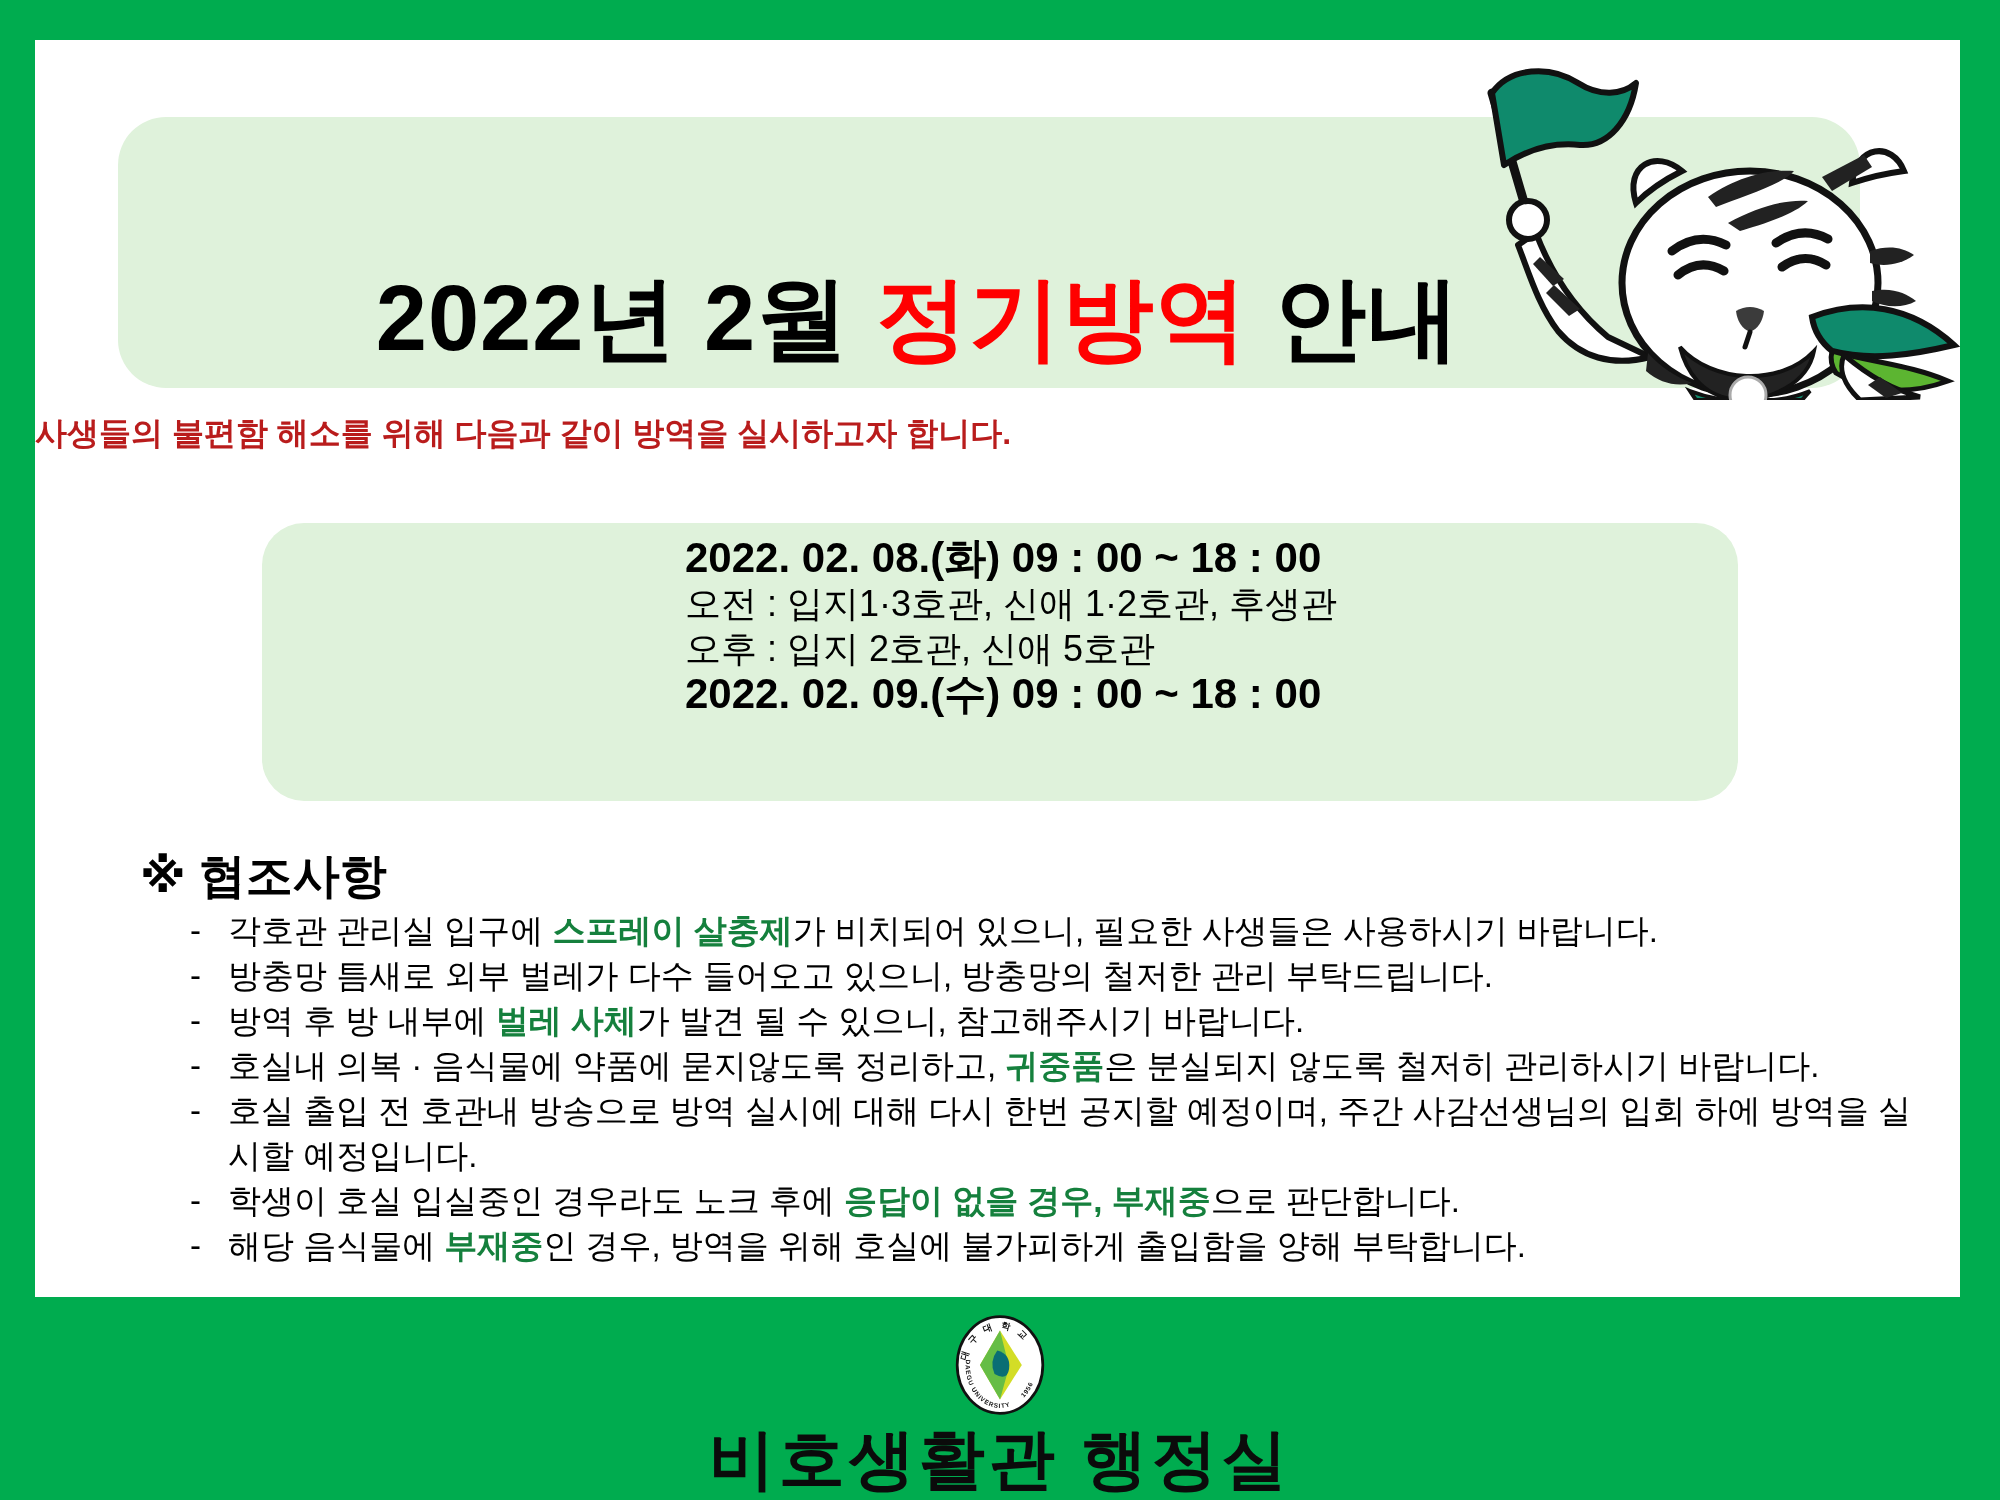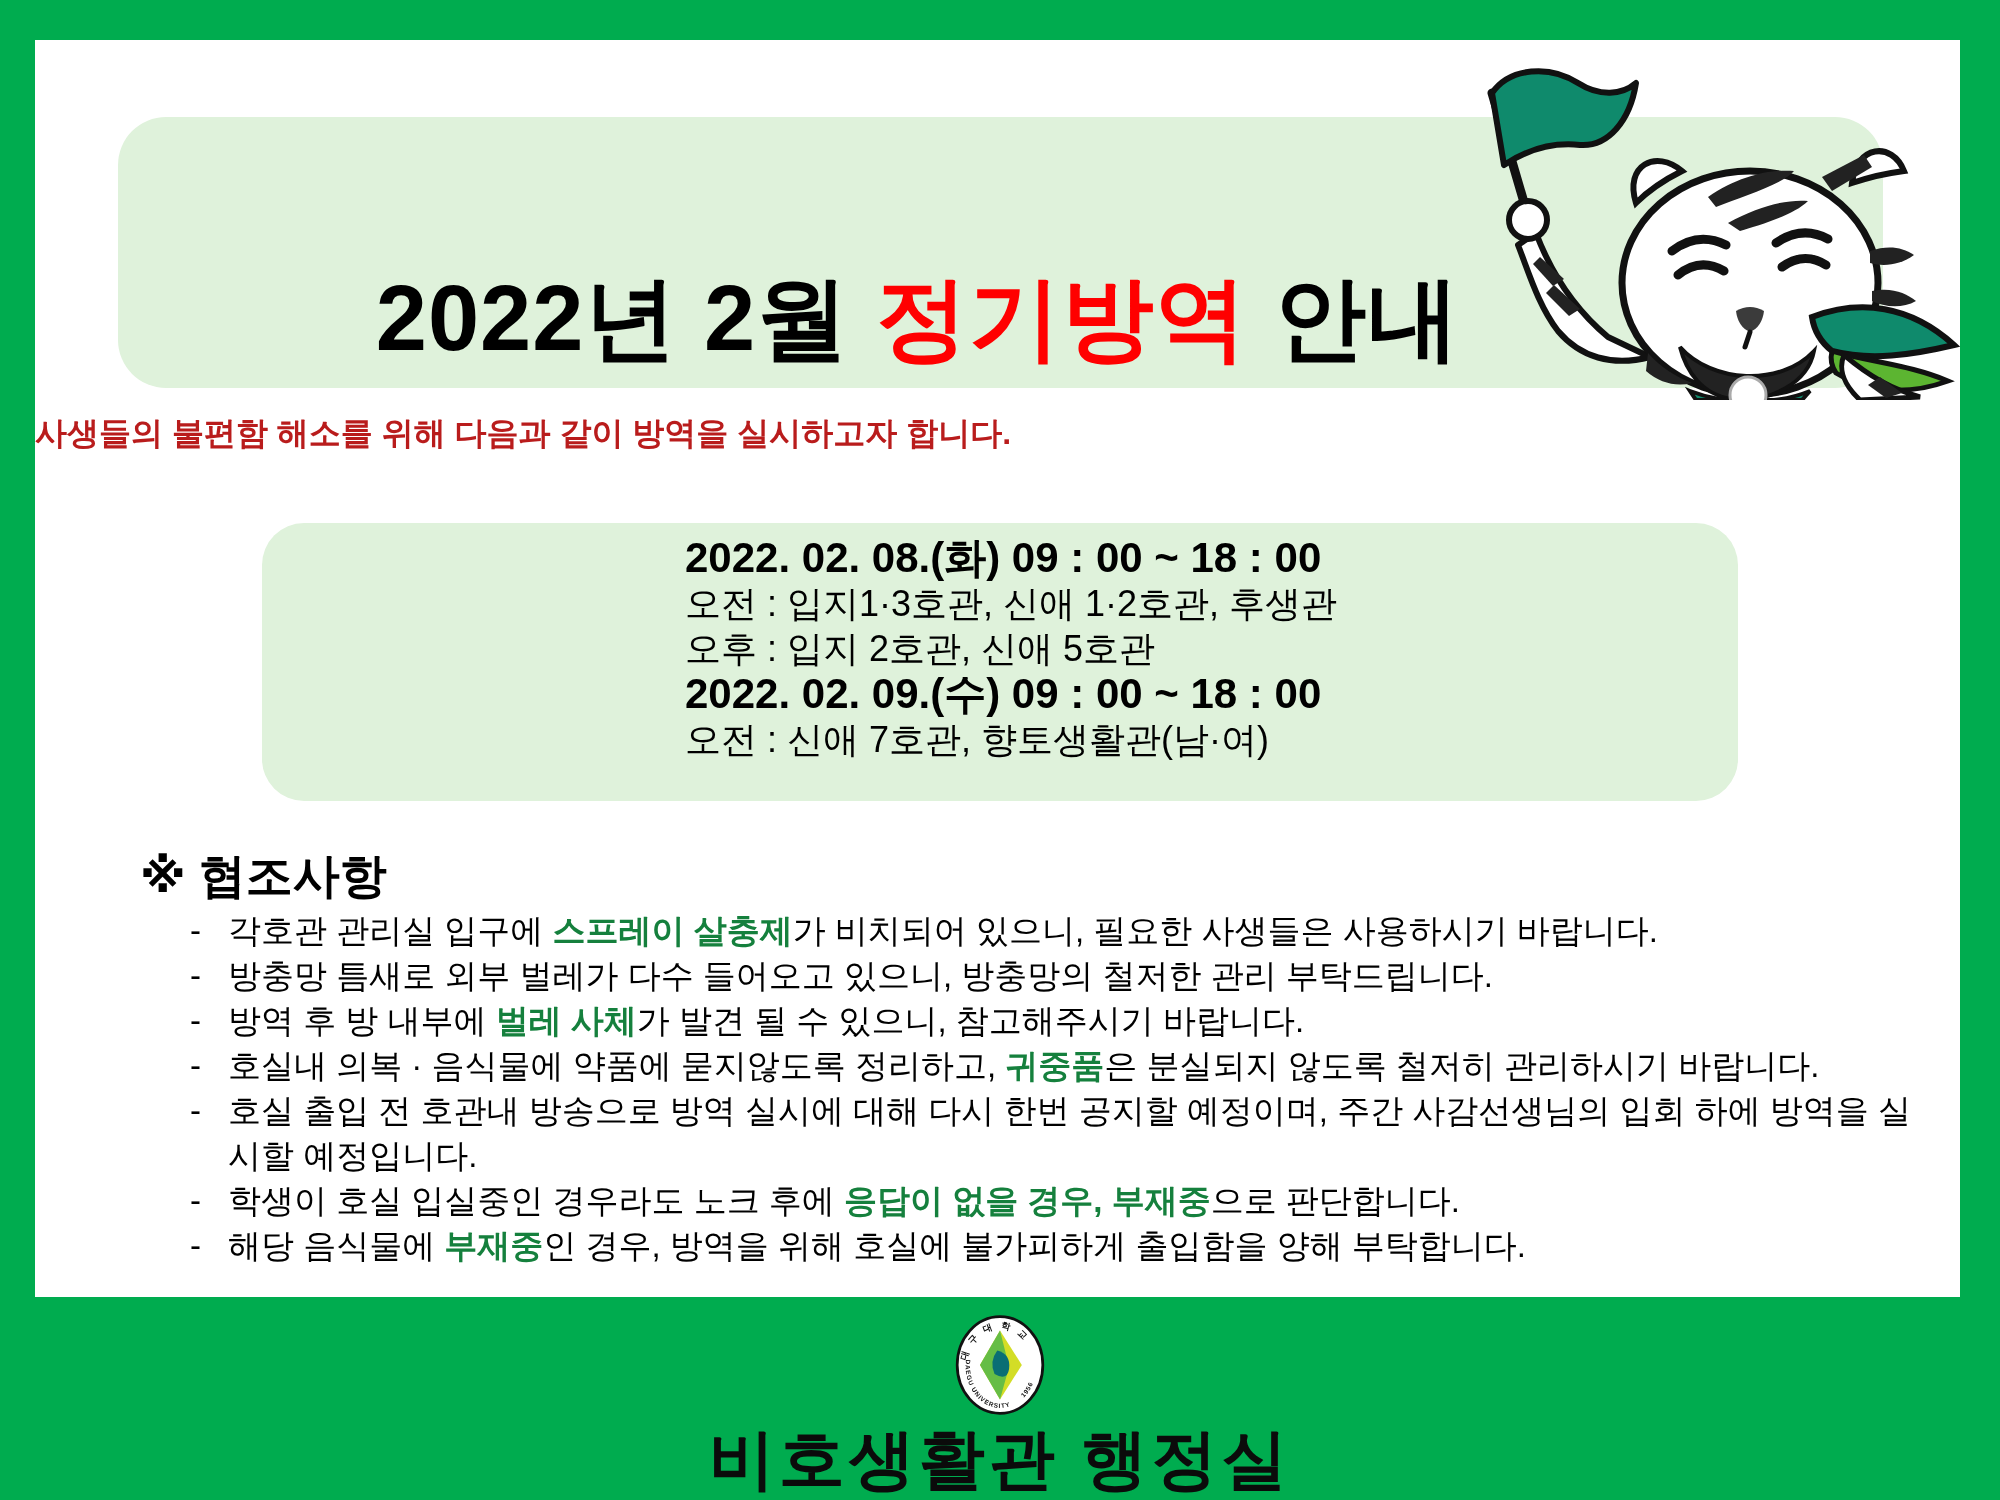--- a/index.html
+++ b/index.html
@@ -67,21 +67,21 @@
     font-size:66px;font-weight:bold;color:#0b0b0b;letter-spacing:4px;
   }
 </style>
 </head>
 <body style="background: rgb(0, 172, 79);">
 
 <div class="page">
 
   <div class="content">
 
-    <div class="banner" style="background: rgb(223, 242, 219); padding-left: 23px;">
+    <div class="banner" style="background: rgb(223, 242, 219);">
       <div class="title">
         <span>2022년 2월 </span><span class="red">정기방역</span><span> 안내</span>
       </div>
     </div>
 
     <svg class="mascot" viewBox="0 0 520 345" xmlns="http://www.w3.org/2000/svg">
 
       <line x1="52" y1="38" x2="95" y2="185" stroke="#111" stroke-width="9" stroke-linecap="round"></line>
 
       <path d="M52,38 C70,12 110,10 138,28 C160,42 182,40 196,28 C190,66 168,92 140,90 C112,87 88,94 64,110 Z" fill="#0F8A6C" stroke="#111" stroke-width="6" stroke-linejoin="round"></path>
@@ -126,21 +126,20 @@
 
     <div class="intro">
       <div>사생들의 불편함 해소를 위해 다음과 같이 방역을 실시하고자 합니다.</div>
     </div>
 
     <div class="schedule" id="schedule-box" style="background: rgb(223, 242, 219);">
         <div class="sched-heading">2022. 02. 08.(화) 09 : 00 ~ 18 : 00</div>
         <div class="sched-line">오전 : 입지1·3호관, 신애 1·2호관, 후생관</div>
         <div class="sched-line">오후 : 입지 2호관, 신애 5호관</div>
         <div class="sched-heading">2022. 02. 09.(수) 09 : 00 ~ 18 : 00</div>
-        <div class="sched-line">오전 : 신애 7호관, 향토생활관(남·여)</div>
       </div>
 
     <div class="notes-heading">※ 협조사항</div>
     <ul class="notes" id="notes-list">
         <li>
           <span class="dash">-</span>
           <span class="ntext"><span>각호관 관리실 입구에 </span><span class="red">스프레이 살충제</span><span>가 비치되어 있으니, 필요한 사생들은 사용하시기 바랍니다.</span></span>
         </li>
         <li>
           <span class="dash">-</span>

